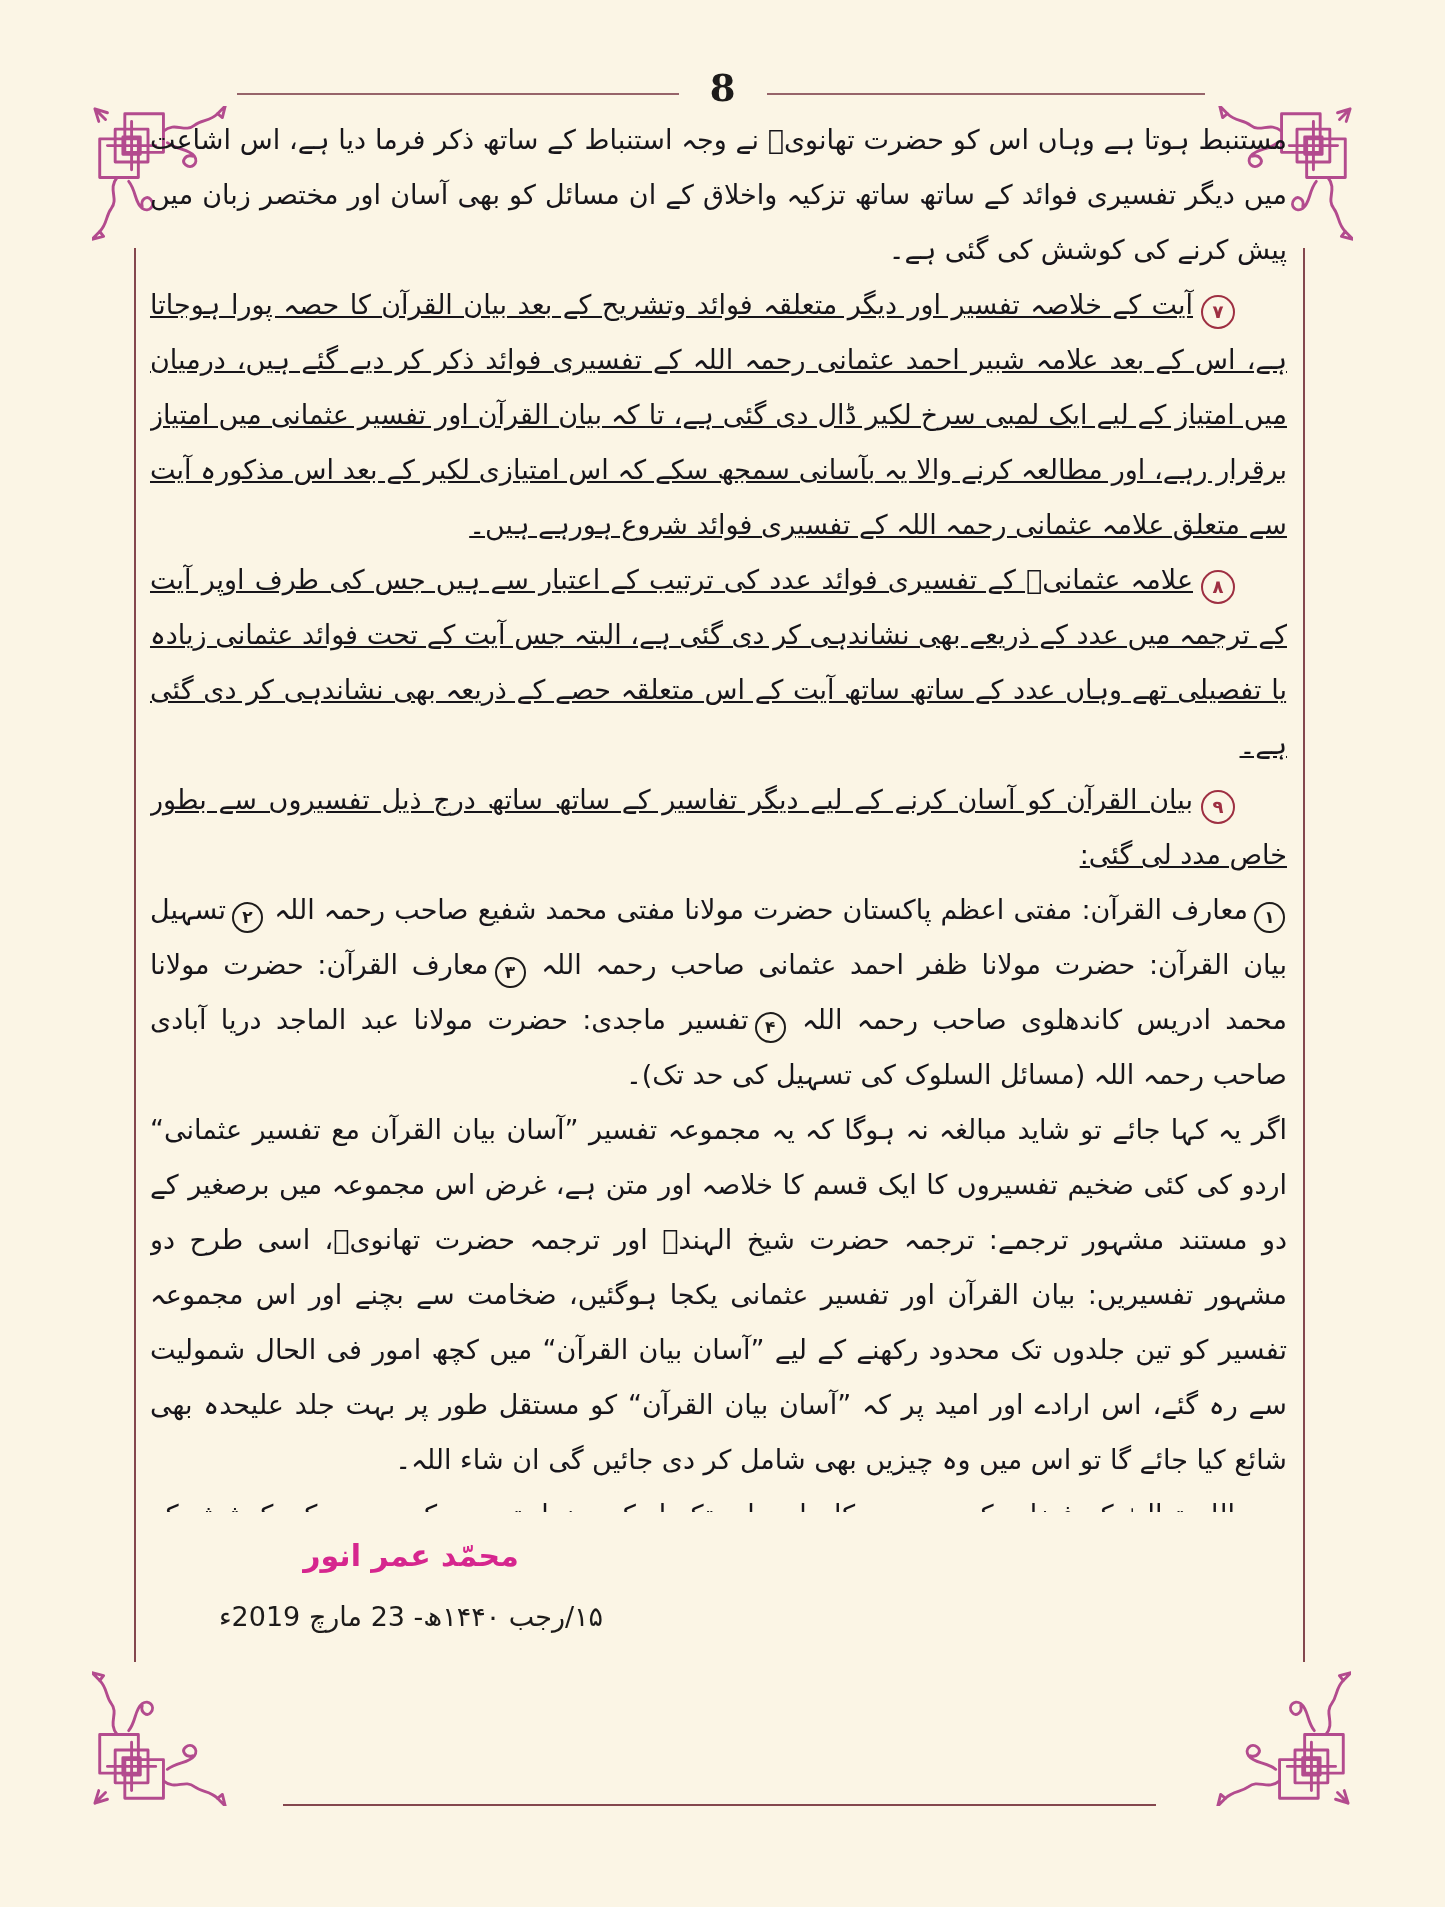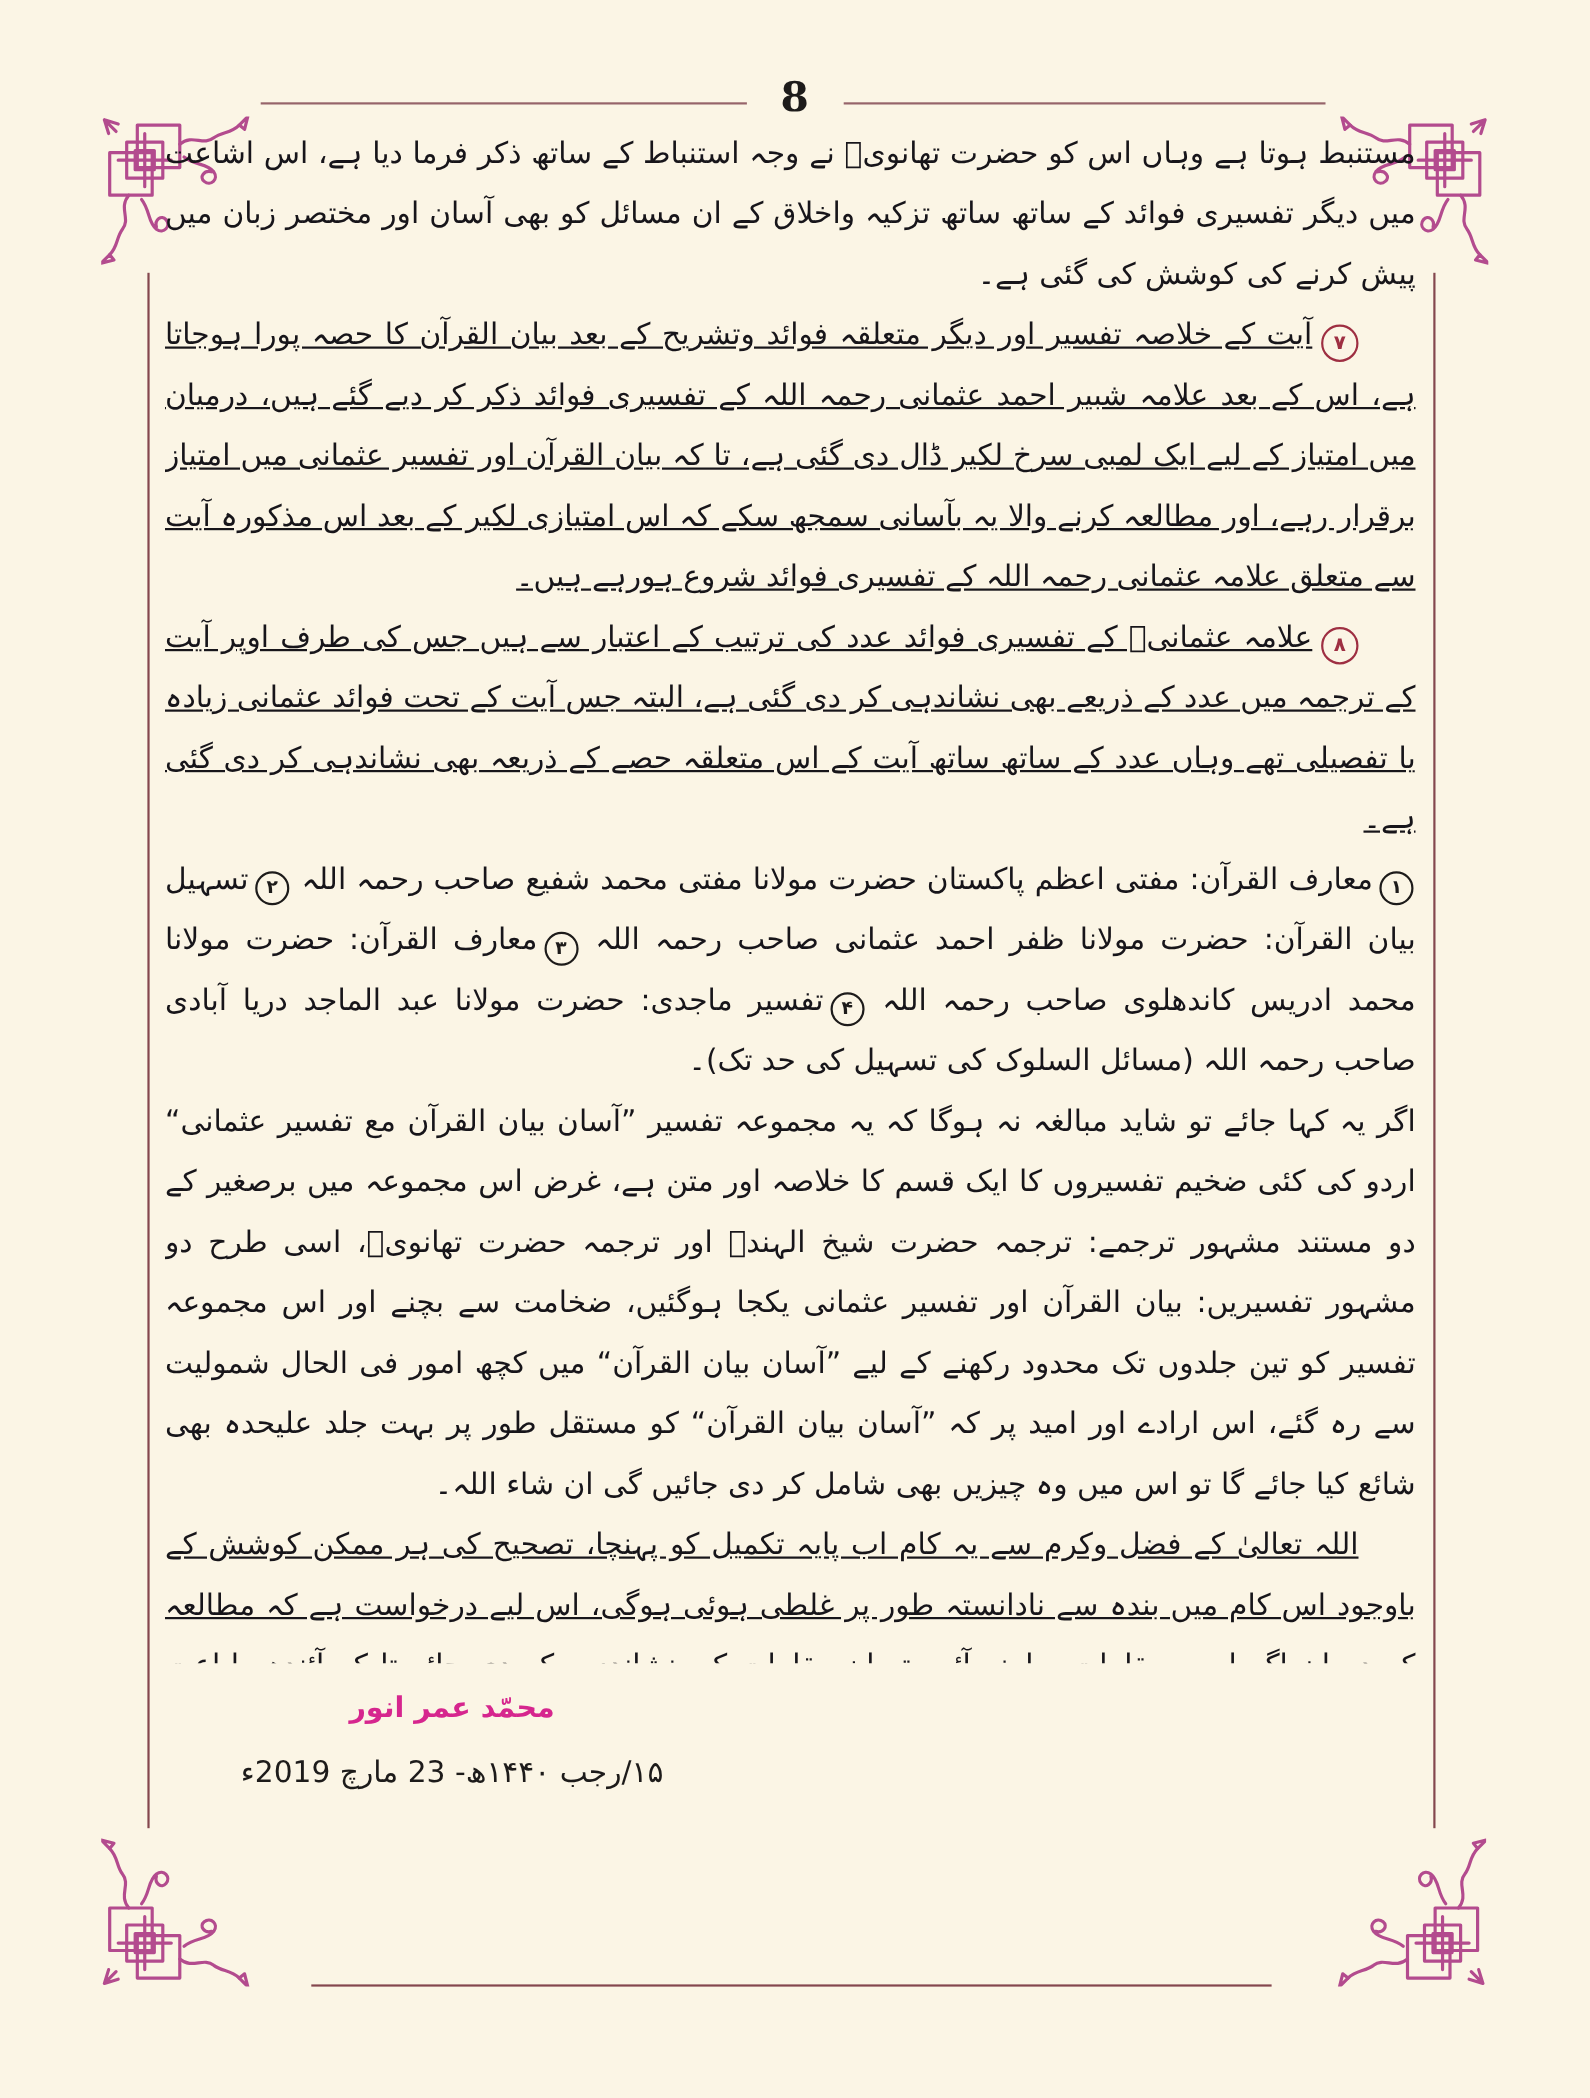--- a/index.html
+++ b/index.html
@@ -59,21 +59,21 @@
   .num-badge.black{
     border-color:#1d1b1a;color:#1d1b1a;
     width:27px;height:27px;font-size:17px;margin-left:6px;margin-right:2px;
   }
 
   
   .signature{
     position:absolute;left:172px;top:1538px;width:478px;
     direction:rtl;text-align:center;color:#1d1b1a;
   }
-  .sig-name{font-size:26px;font-weight:700;letter-spacing:1px;}
+  .sig-name{font-size:30px;font-weight:700;letter-spacing:1px;}
   .sig-addr{font-size:27px;margin-top:30px;line-height:34px;}
   .sig-date{font-size:27px;margin-top:28px;}
 </style>
 </head>
 <body>
 
 <div class="page">
 
   <svg width="0" height="0" style="position:absolute" aria-hidden="true">
     <defs>
@@ -128,20 +128,21 @@
     </div>
 
   <div class="content">
 
     <p><span>مستنبط ہوتا ہے وہاں اس کو حضرت تھانویؒ نے وجہ استنباط کے ساتھ ذکر فرما دیا ہے، اس اشاعت میں دیگر تفسیری فوائد کے ساتھ ساتھ تزکیہ واخلاق کے ان مسائل کو بھی آسان اور مختصر زبان میں پیش کرنے کی کوشش کی گئی ہے۔</span></p>
 
     <p class="indent"><span class="num-badge">۷</span><span>آیت کے خلاصہ تفسیر اور دیگر متعلقہ فوائد وتشریح کے بعد بیان القرآن کا حصہ پورا ہوجاتا ہے، اس کے بعد علامہ شبیر احمد عثمانی رحمہ اللہ کے تفسیری فوائد ذکر کر دیے گئے ہیں، درمیان میں امتیاز کے لیے ایک لمبی سرخ لکیر ڈال دی گئی ہے، تا کہ بیان القرآن اور تفسیر عثمانی میں امتیاز برقرار رہے، اور مطالعہ کرنے والا یہ بآسانی سمجھ سکے کہ اس امتیازی لکیر کے بعد اس مذکورہ آیت سے متعلق علامہ عثمانی رحمہ اللہ کے تفسیری فوائد شروع ہورہے ہیں۔</span></p>
 
     <p class="indent"><span class="num-badge">۸</span><span>علامہ عثمانیؒ کے تفسیری فوائد عدد کی ترتیب کے اعتبار سے ہیں جس کی طرف اوپر آیت کے ترجمہ میں عدد کے ذریعے بھی نشاندہی کر دی گئی ہے، البتہ جس آیت کے تحت فوائد عثمانی زیادہ یا تفصیلی تھے وہاں عدد کے ساتھ ساتھ آیت کے اس متعلقہ حصے کے ذریعہ بھی نشاندہی کر دی گئی ہے۔</span></p>
 
+    <p class="indent"><span class="num-badge">۹</span><span>بیان القرآن کو آسان کرنے کے لیے دیگر تفاسیر کے ساتھ ساتھ درج ذیل تفسیروں سے بطور خاص مدد لی گئی:</span></p>
 
     <p>
       <span class="num-badge black">۱</span><span>معارف القرآن: مفتی اعظم پاکستان حضرت مولانا مفتی محمد شفیع صاحب رحمہ اللہ</span>
       <span class="num-badge black">۲</span><span>تسہیل بیان القرآن: حضرت مولانا ظفر احمد عثمانی صاحب رحمہ اللہ</span>
       <span class="num-badge black">۳</span><span>معارف القرآن: حضرت مولانا محمد ادریس کاندھلوی صاحب رحمہ اللہ</span>
       <span class="num-badge black">۴</span><span>تفسیر ماجدی: حضرت مولانا عبد الماجد دریا آبادی صاحب رحمہ اللہ (مسائل السلوک کی تسہیل کی حد تک)۔</span>
     </p>
 
     <p><span>اگر یہ کہا جائے تو شاید مبالغہ نہ ہوگا کہ یہ مجموعہ تفسیر ”آسان بیان القرآن مع تفسیر عثمانی“ اردو کی کئی ضخیم تفسیروں کا ایک قسم کا خلاصہ اور متن ہے، غرض اس مجموعہ میں برصغیر کے دو مستند مشہور ترجمے: ترجمہ حضرت شیخ الہندؒ اور ترجمہ حضرت تھانویؒ، اسی طرح دو مشہور تفسیریں: بیان القرآن اور تفسیر عثمانی یکجا ہوگئیں، ضخامت سے بچنے اور اس مجموعہ تفسیر کو تین جلدوں تک محدود رکھنے کے لیے ”آسان بیان القرآن“ میں کچھ امور فی الحال شمولیت سے رہ گئے، اس ارادے اور امید پر کہ ”آسان بیان القرآن“ کو مستقل طور پر بہت جلد علیحدہ بھی شائع کیا جائے گا تو اس میں وہ چیزیں بھی شامل کر دی جائیں گی ان شاء اللہ۔</span></p>
 

